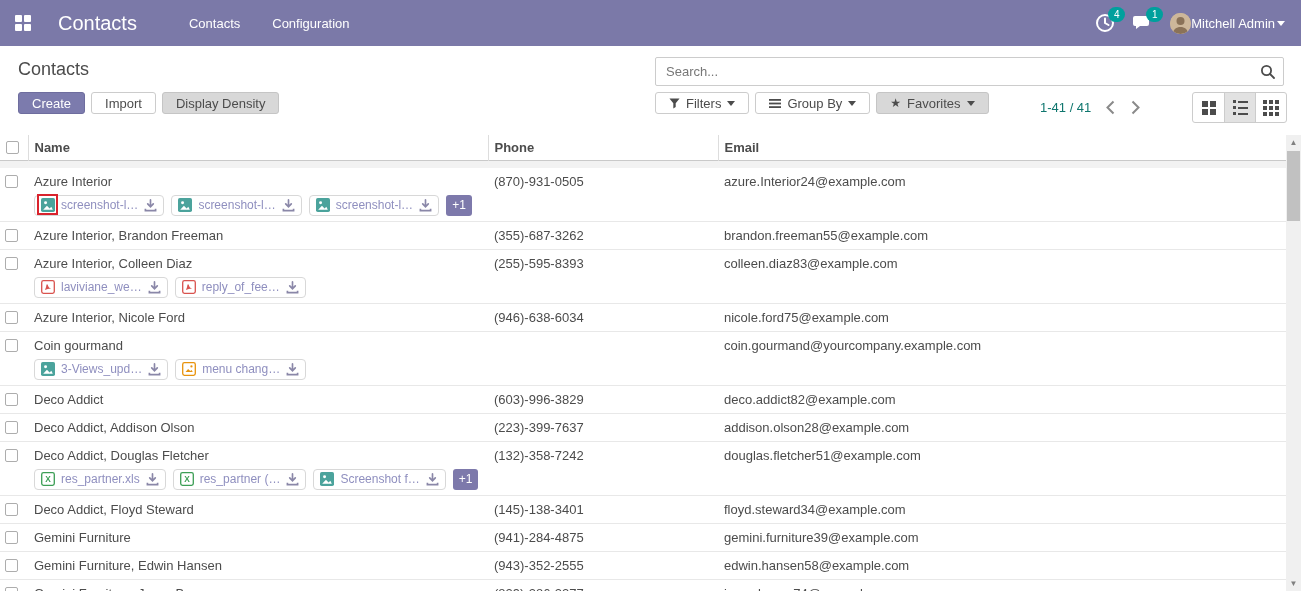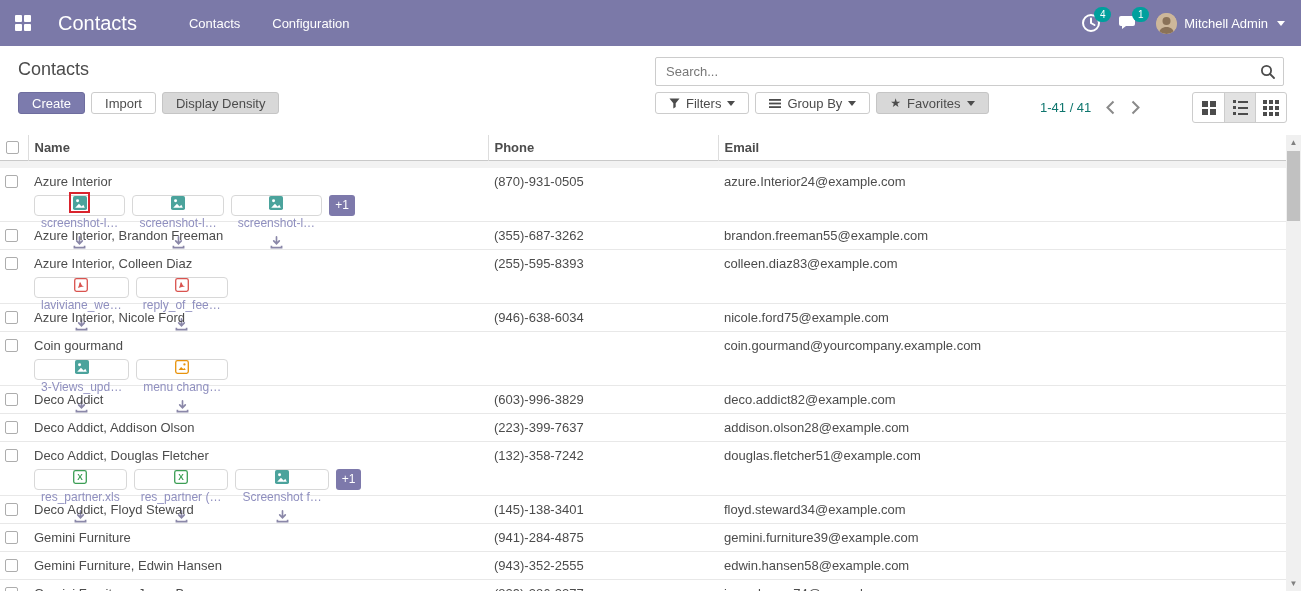--- a/index.html
+++ b/index.html
@@ -11,21 +11,21 @@
   .navbar { position:absolute; top:0; left:0; width:1301px; height:46px; background:#7b79a8; color:#fff; display:flex; align-items:center; }
   .apps-btn { width:46px; height:46px; display:flex; align-items:center; justify-content:center; cursor:pointer; }
   .apps-grid { display:grid; grid-template-columns:7px 7px; grid-template-rows:7px 7px; gap:2px; }
   .apps-grid span { background:#fff; border-radius:1px; }
   .nav-title { font-size:20px; margin-left:12px; margin-right:40px; font-weight:400; }
   .nav-menu { display:flex; gap:8px; font-size:13px; }
   .nav-menu .menu-item { padding:6px 12px; cursor:pointer; border-radius:2px; }
   .nav-right { margin-left:auto; display:flex; align-items:center; gap:14px; padding-right:16px; font-size:13px; }
   .icon-wrap-badge { position:relative; width:24px; height:22px; cursor:pointer; }
   .badge { position:absolute; top:-5px; right:-7px; background:#00a09d; color:#fff; font-size:10px; line-height:15px; min-width:17px; text-align:center; border-radius:9px; padding:0 3px; }
-  .user-block { display:flex; align-items:center; gap:7px; cursor:pointer; }
+  .user-block { display:flex; align-items:center; cursor:pointer; }
   .avatar { width:21px; height:21px; border-radius:50%; overflow:hidden; background:#cdb79a; display:block; }
   .caret { display:inline-block; width:0; height:0; border-left:4px solid transparent; border-right:4px solid transparent; border-top:5px solid #fff; margin-left:2px; }
 
   
   .breadcrumb-title { position:absolute; top:59px; left:18px; font-size:18px; color:#4c4c4c; }
   .search-box { position:absolute; top:57px; left:655px; width:629px; height:29px; border:1px solid #ccc; border-radius:2px; display:flex; align-items:center; background:#fff; }
   .search-box input { flex:1; border:none; outline:none; font-size:13px; color:#4c4c4c; padding:0 10px; font-family:inherit; background:transparent; }
   .search-box input::placeholder { color:#777; }
   .search-glass { width:30px; display:flex; align-items:center; justify-content:center; cursor:pointer; }
 
@@ -58,21 +58,21 @@
   thead th:first-child { border-left:none; }
   thead { border-bottom:1px solid #c9c9c9; }
   col.c-cb { width:28px; } col.c-name { width:460px; } col.c-phone { width:230px; }
   tr.spacer td { height:7px; background:#f2f2f2; padding:0; }
   tbody tr.row { border-bottom:1px solid #e8e8e8; background:#fff; }
   tbody td { vertical-align:top; padding:6px 6px 5px; }
   td.cb-cell { padding-left:5px; padding-top:7px; }
   .checkbox { display:block; width:13px; height:13px; border:1px solid #adadad; border-radius:2px; background:#fff; cursor:pointer; }
   .name-line { line-height:16px; }
   .chips { display:flex; gap:7px; margin-top:5px; align-items:center; }
-  .chip { display:inline-flex; align-items:center; gap:6px; height:21px; padding:0 6px; border:1px solid #d8d8d8; border-radius:4px; background:#fff; color:#8f8fbf; font-size:12px; cursor:pointer;flex-direction:column; }
+  .chip { display:inline-flex; align-items:center; gap:6px; height:21px; padding:0 6px; border:1px solid #d8d8d8; border-radius:4px; background:#fff; color:#8f8fbf; font-size:12px; cursor:pointer; }
   .chip .iconwrap { position:relative; width:14px; height:14px; display:flex; }
   .annotation-box { position:absolute; left:-4px; top:-4px; width:21px; height:21px; border:2px solid #d9232d; pointer-events:none; }
   .dl { display:flex; width:13px; cursor:pointer; }
   .more-badge { display:inline-flex; align-items:center; height:21px; padding:0 6px; background:#7d79ab; color:#fff; border-radius:3px; font-size:12px; cursor:pointer; }
 
   
   .scrollbar { position:absolute; top:135px; left:1286px; width:15px; height:456px; background:#f0f0f0; }
   .sb-arrow { position:absolute; left:0; width:15px; height:15px; display:flex; align-items:center; justify-content:center; color:#808080; font-size:8px; cursor:pointer; }
   .sb-up { top:0; } .sb-down { bottom:0; }
   .sb-thumb { position:absolute; left:1px; top:16px; width:13px; height:70px; background:#c1c1c1; cursor:pointer; }

